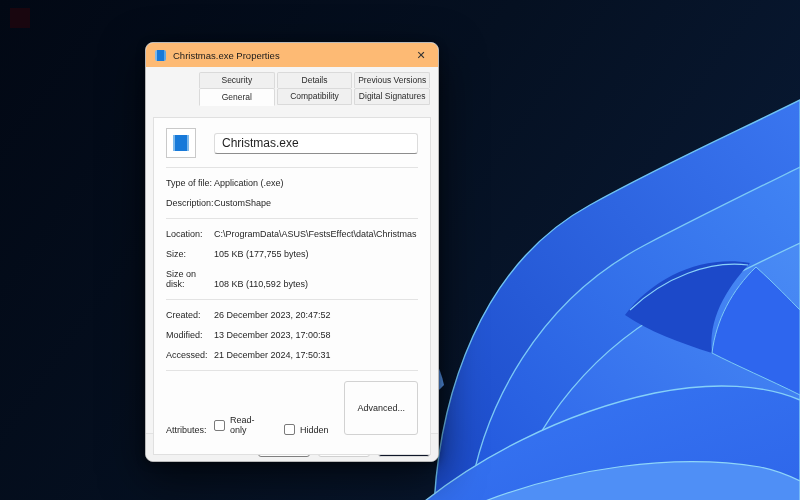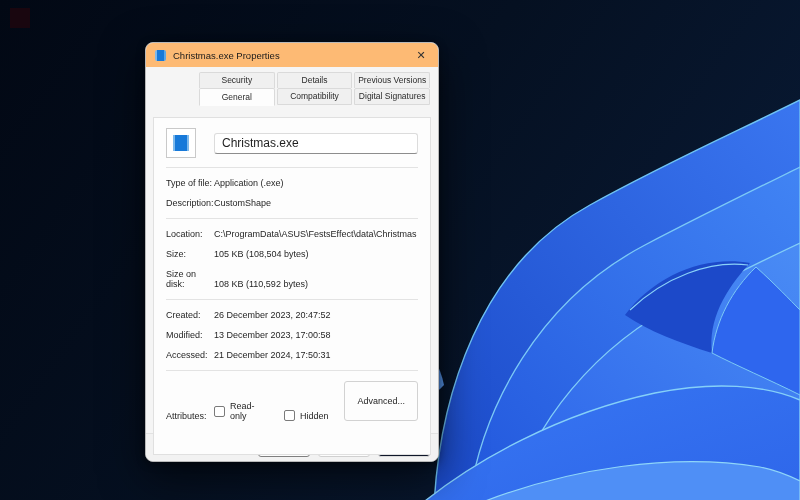--- a/index.html
+++ b/index.html
@@ -48,21 +48,21 @@
   .file-glyph { width:16px; height:16px;
                 background:linear-gradient(90deg,#7db9ec 0 2px,#1779d9 2px 14px,#7db9ec 14px 16px); }
   .name-input { margin-left:18px; flex:1; height:21px; font-family:inherit; font-size:12px; color:#1f1f1f;
                 background:#fff; border:1px solid #dcdcdc; border-bottom:1px solid #8d8d8d;
                 border-radius:3px; padding:0 7px; outline:none; }
 
   .checkbox { width:11px; height:11px; border:1px solid #7a7a7a; border-radius:2px; background:#fff;
               display:inline-block; margin-right:5px; flex:0 0 auto; }
   .chk-group { display:flex; align-items:center; margin-right:16px; }
   .advanced-btn { margin-left:auto; font-family:inherit; font-size:9px; color:#1f1f1f; background:#fdfdfd;
-                  border:1px solid #d2d2d2; border-radius:3px; padding:14px 12px; }
+                  border:1px solid #d2d2d2; border-radius:3px; padding:21px 12px; }
 
   
   .footer { position:absolute; left:0; right:0; bottom:0; height:28px; background:#f2f2f2;
             border-top:1px solid #e2e2e2; display:flex; align-items:center; justify-content:flex-end;
             gap:8px; padding:0 8px; }
   .btn { font-family:inherit; font-size:9px; width:52px; padding:3px 0; text-align:center;
          background:#fdfdfd; border:1px solid #d0d0d0; border-radius:3px; color:#1f1f1f; }
   .btn.default { border-color:#7f7f7f; }
   .btn.disabled { color:#a6a6a6; background:#0f172a; border-color:#dadada; }
 </style>
@@ -144,21 +144,21 @@
     </div>
 
     <div class="sep"></div>
 
     <div class="row">
       <span class="lbl">Location:</span>
       <span class="val">C:\ProgramData\ASUS\FestsEffect\data\Christmas</span>
     </div>
     <div class="row">
       <span class="lbl">Size:</span>
-      <span class="val">105 KB (108,504 bytes)</span>
+      <span class="val">105 KB (177,755 bytes)</span>
     </div>
     <div class="row">
       <span class="lbl">Size on disk:</span>
       <span class="val">108 KB (110,592 bytes)</span>
     </div>
 
     <div class="sep"></div>
 
     <div class="row">
       <span class="lbl">Created:</span>

